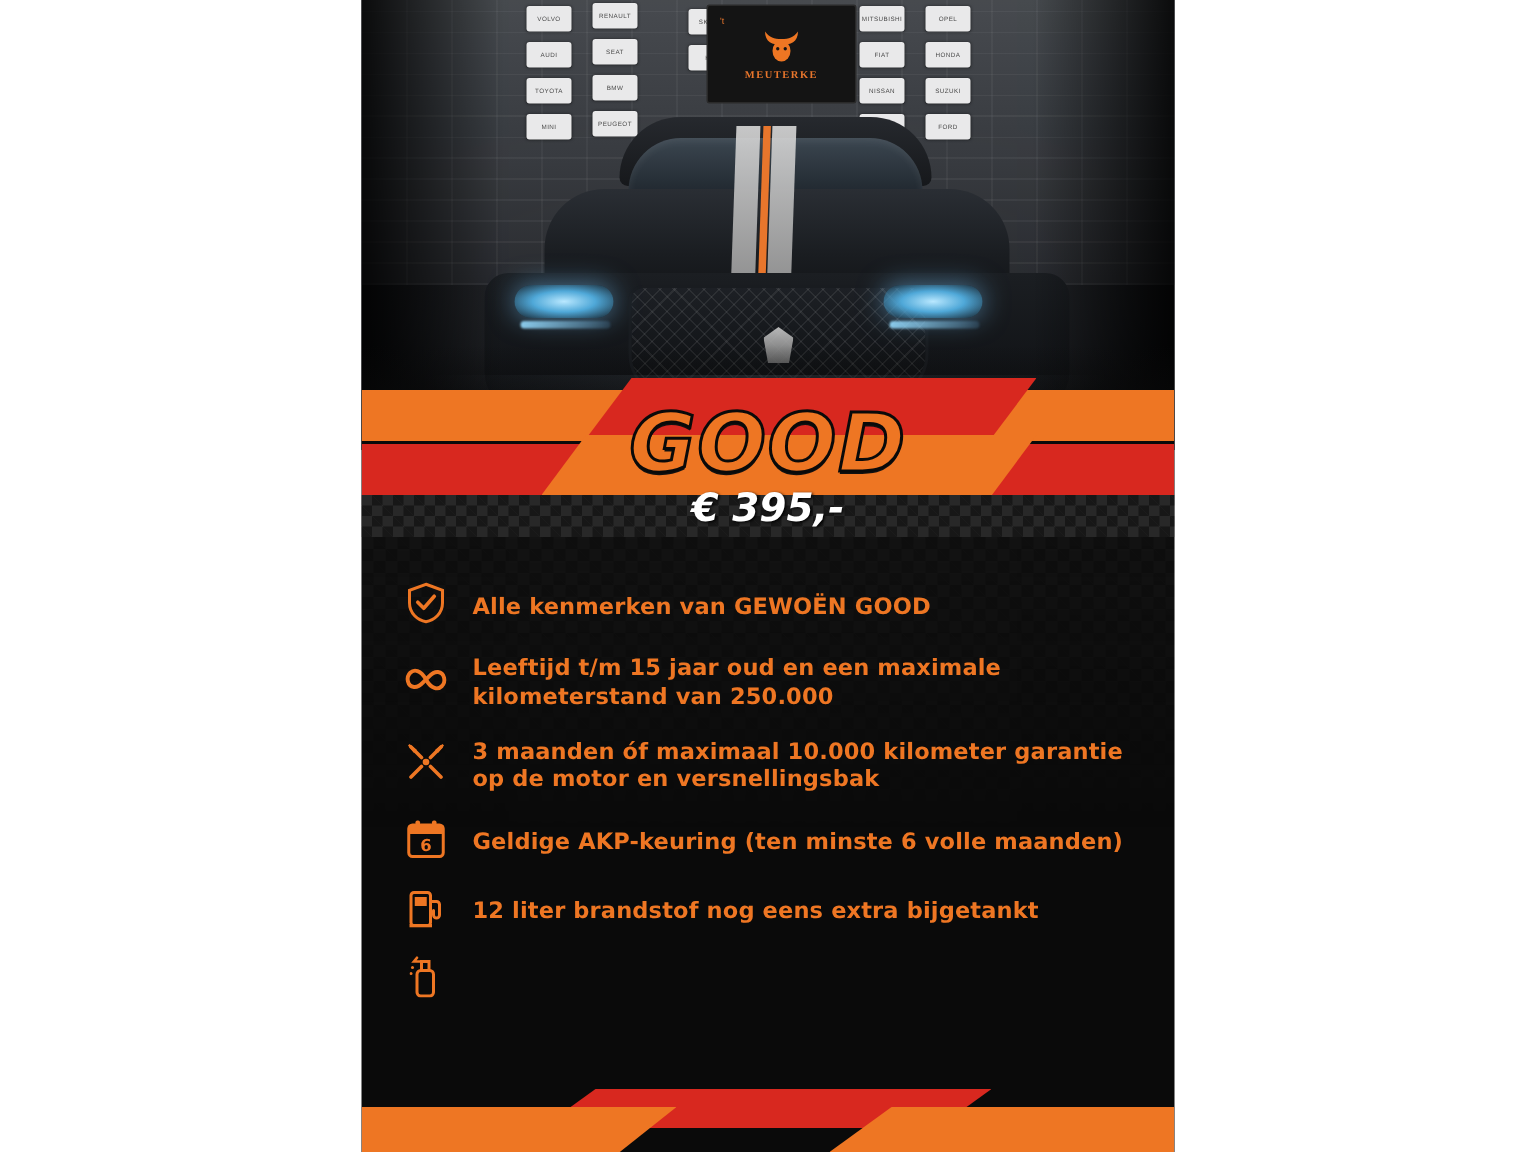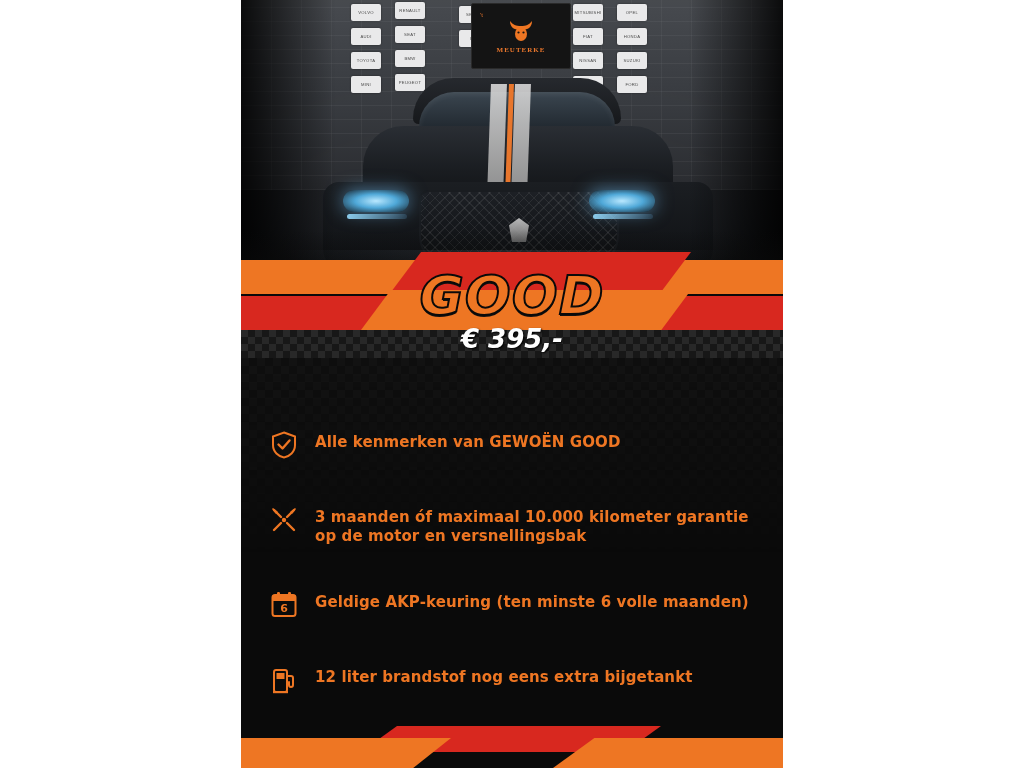--- a/index.html
+++ b/index.html
@@ -218,23 +218,22 @@
     font-size: 26px; color: #ffffff;
     text-shadow: 1px 1px 2px #000;
   }
 
   
   .features {
     position: absolute; left: 0; top: 386px; width: 542px; height: 320px;
     padding: 0 26px;
   }
   .feat {
-    display: flex; align-items: flex-start; gap: 14px;
+    display: flex; align-items: center; gap: 14px;
     margin-bottom: 14px;
-    margin-top: 43px;
   }
   .feat-icon {
     width: 34px; min-width: 34px; height: 32px;
     display: flex; align-items: center; justify-content: center;
     color: #ee7623;
   }
   .feat-text {
     color: #ee7623;
     font-family: "DejaVu Sans", sans-serif;
     font-weight: bold;
@@ -349,20 +348,28 @@
       <div class="feat">
         <div class="feat-icon">
           <svg width="26" height="28" viewBox="0 0 26 28" aria-hidden="true">
             <path d="M13 1.5 L24 5.5 V14 C24 21, 18.5 25.5, 13 26.5 C7.5 25.5, 2 21, 2 14 V5.5 Z" fill="none" stroke="#ee7623" stroke-width="2"></path>
             <path d="M7.5 13.5 L11.5 17.5 L18.5 9.5" fill="none" stroke="#ee7623" stroke-width="2.4" stroke-linecap="round" stroke-linejoin="round"></path>
           </svg>
         </div>
         <div class="feat-text">Alle kenmerken van GEWOËN GOOD</div>
       </div>
 
+      <div class="feat">
+        <div class="feat-icon">
+          <svg width="32" height="20" viewBox="0 0 32 20" aria-hidden="true">
+            <path d="M16 10 C12.5 3.5, 8 3, 5.5 5.5 C2.5 8.5, 3.5 14.5, 8 15 C12 15.4, 13.5 12, 16 10 C18.5 8, 20 4.6, 24 5 C28.5 5.5, 29.5 11.5, 26.5 14.5 C24 17, 19.5 16.5, 16 10 Z" fill="none" stroke="#ee7623" stroke-width="2.6" stroke-linejoin="round"></path>
+          </svg>
+        </div>
+        <div class="feat-text">Leeftijd t/m 15 jaar oud en een maximale kilometerstand van 250.000</div>
+      </div>
 
       <div class="feat">
         <div class="feat-icon">
           <svg width="28" height="28" viewBox="0 0 28 28" aria-hidden="true">
             <path d="M4 4 L11 11 M17 17 L24 24" stroke="#ee7623" stroke-width="2.4" stroke-linecap="round"></path>
             <path d="M24 4 L17 11 M11 17 L4 24" stroke="#ee7623" stroke-width="2.4" stroke-linecap="round"></path>
             <path d="M3 2 L8 6 L6 8 L2 3 Z" fill="#ee7623"></path>
             <path d="M25 2 L20 6 L22 8 L26 3 Z" fill="#ee7623"></path>
             <circle cx="14" cy="14" r="2.2" fill="#ee7623"></circle>
           </svg>

